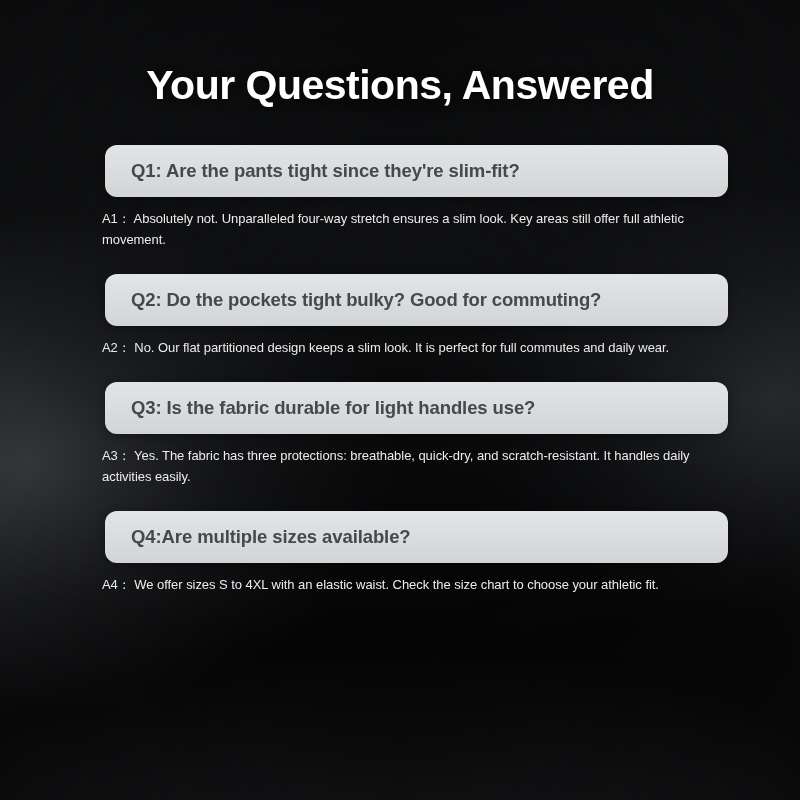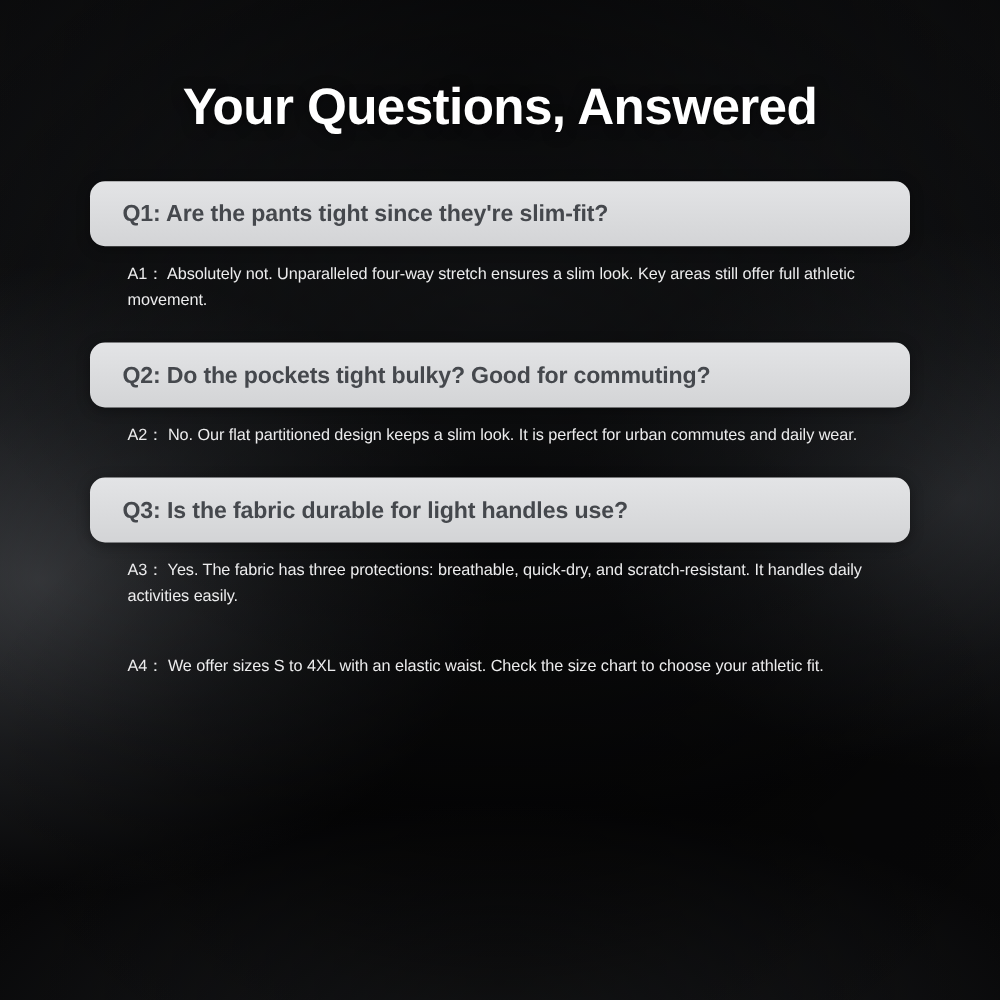--- a/index.html
+++ b/index.html
@@ -61,20 +61,21 @@
     border-radius: 12px;
     height: 52px;
     display: flex;
     align-items: center;
     padding: 0 26px;
     color: #45484d;
     font-size: 18.5px;
     font-weight: 700;
     letter-spacing: -0.1px;
     box-shadow: 0 2px 10px rgba(0,0,0,0.35);
+    margin-left: 33px;
   }
   .answer {
     color: #ececed;
     font-size: 13px;
     line-height: 1.62;
     padding: 11px 26px 0 30px;
     letter-spacing: -0.05px;
   }
   .faq-item:nth-child(2) .question { letter-spacing: -0.15px; }
 </style>
@@ -90,27 +91,28 @@
 
     <div class="faq-list">
 
       <div class="faq-item">
         <div class="question">Q1: Are the pants tight since they're slim-fit?</div>
         <div class="answer">A1：  Absolutely not. Unparalleled four-way stretch ensures a slim look. Key areas still offer full athletic movement.</div>
       </div>
 
       <div class="faq-item">
         <div class="question">Q2:  Do the pockets tight bulky? Good for commuting?</div>
-        <div class="answer">A2：  No. Our flat partitioned design keeps a slim look. It is perfect for urban commutes and daily wear.</div>
+        <div class="answer">A2：  No. Our flat partitioned design keeps a slim look. It is perfect for full commutes and daily wear.</div>
       </div>
 
       <div class="faq-item">
         <div class="question">Q3: Is the fabric durable for light handles use?</div>
         <div class="answer">A3：  Yes. The fabric has three protections: breathable, quick-dry, and scratch-resistant. It handles daily activities easily.</div>
       </div>
 
       <div class="faq-item">
+        <div class="question">Q4:Are multiple sizes available?</div>
         <div class="answer">A4：   We offer sizes S to 4XL with an elastic waist. Check the size chart to choose your athletic fit.</div>
       </div>
 
     </div>
   </div>
 </div>
 
 </body></html>

